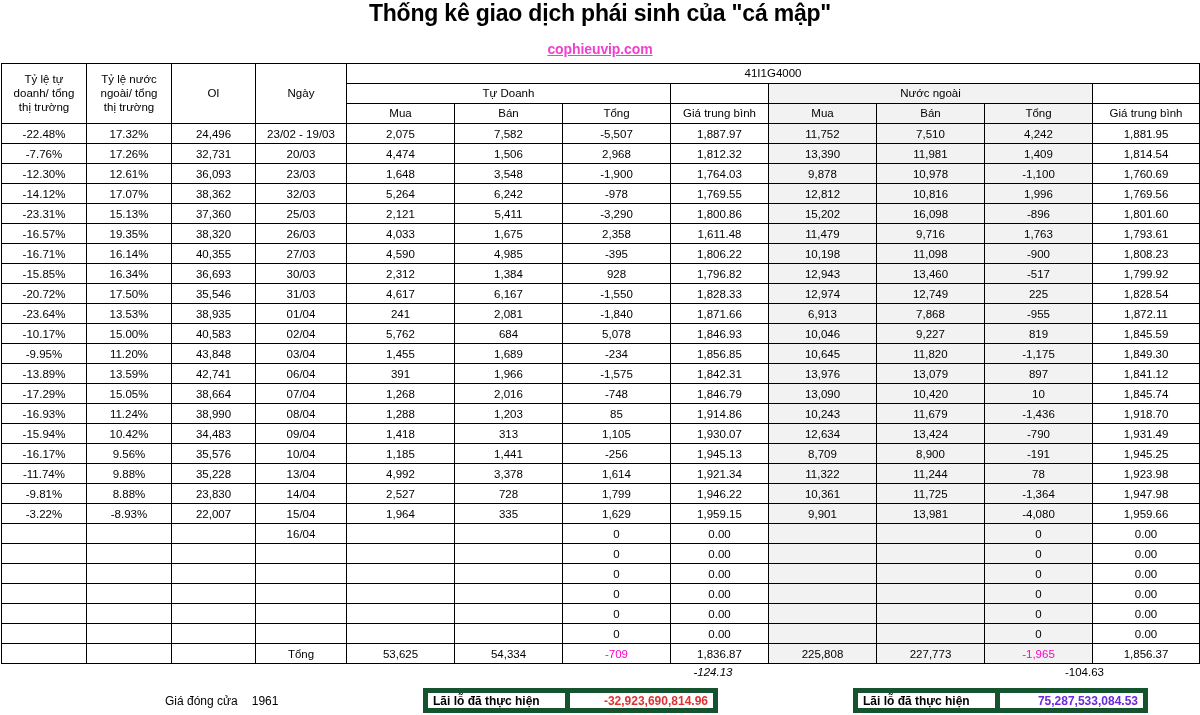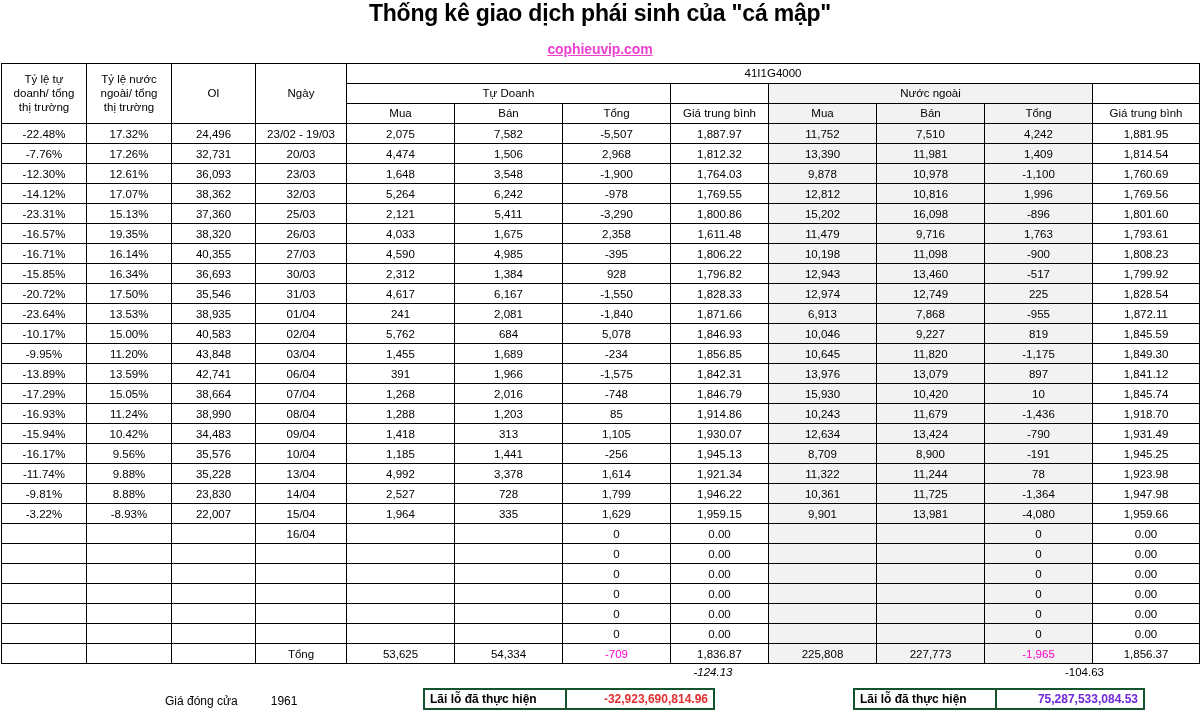--- a/index.html
+++ b/index.html
@@ -84,30 +84,30 @@
     width: 1200px;
     height: 72px;
     margin-top: 4px;
   }
   .close-price {
     position: absolute;
     left: 165px; top: 6px;
     font-size: 12px;
     white-space: nowrap;
   }
-  .close-price .cp-val { display: inline-block; margin-left: 33px; }
+  .close-price .cp-val { display: inline-block; margin-left: 14px; }
 
   table.sumbox {
     position: absolute;
     border-collapse: collapse;
     table-layout: fixed;
     font-size: 12px;
   }
   table.sumbox td {
-    border: 2px solid #14532d;
+    border: 5px solid #14532d;
     height: 20px;
     padding: 0 5px;
     white-space: nowrap;
   }
   table.sumbox td.lbl { font-weight: bold; text-align: left; width: 142px; }
   table.sumbox td.val { text-align: right; width: 148px; font-weight: bold; }
   .sum-left  { left: 423px; top: 0px; }
   .sum-right { left: 853px; top: 0px; }
   .red   { color: #e03030; }
   .green { color: #6d28d9; }
@@ -353,21 +353,21 @@
         </tr>
         <tr>
           <td class="">-17.29%</td>
           <td class="">15.05%</td>
           <td class="">38,664</td>
           <td class="">07/04</td>
           <td class="">1,268</td>
           <td class="">2,016</td>
           <td class="b">-748</td>
           <td class="b">1,846.79</td>
-          <td class="foreign-bg">15,930</td>
+          <td class="foreign-bg">13,090</td>
           <td class="foreign-bg">10,420</td>
           <td class="b foreign-bg">10</td>
           <td class="b">1,845.74</td>
         </tr>
         <tr>
           <td class="">-16.93%</td>
           <td class="">11.24%</td>
           <td class="">38,990</td>
           <td class="">08/04</td>
           <td class="">1,288</td>

